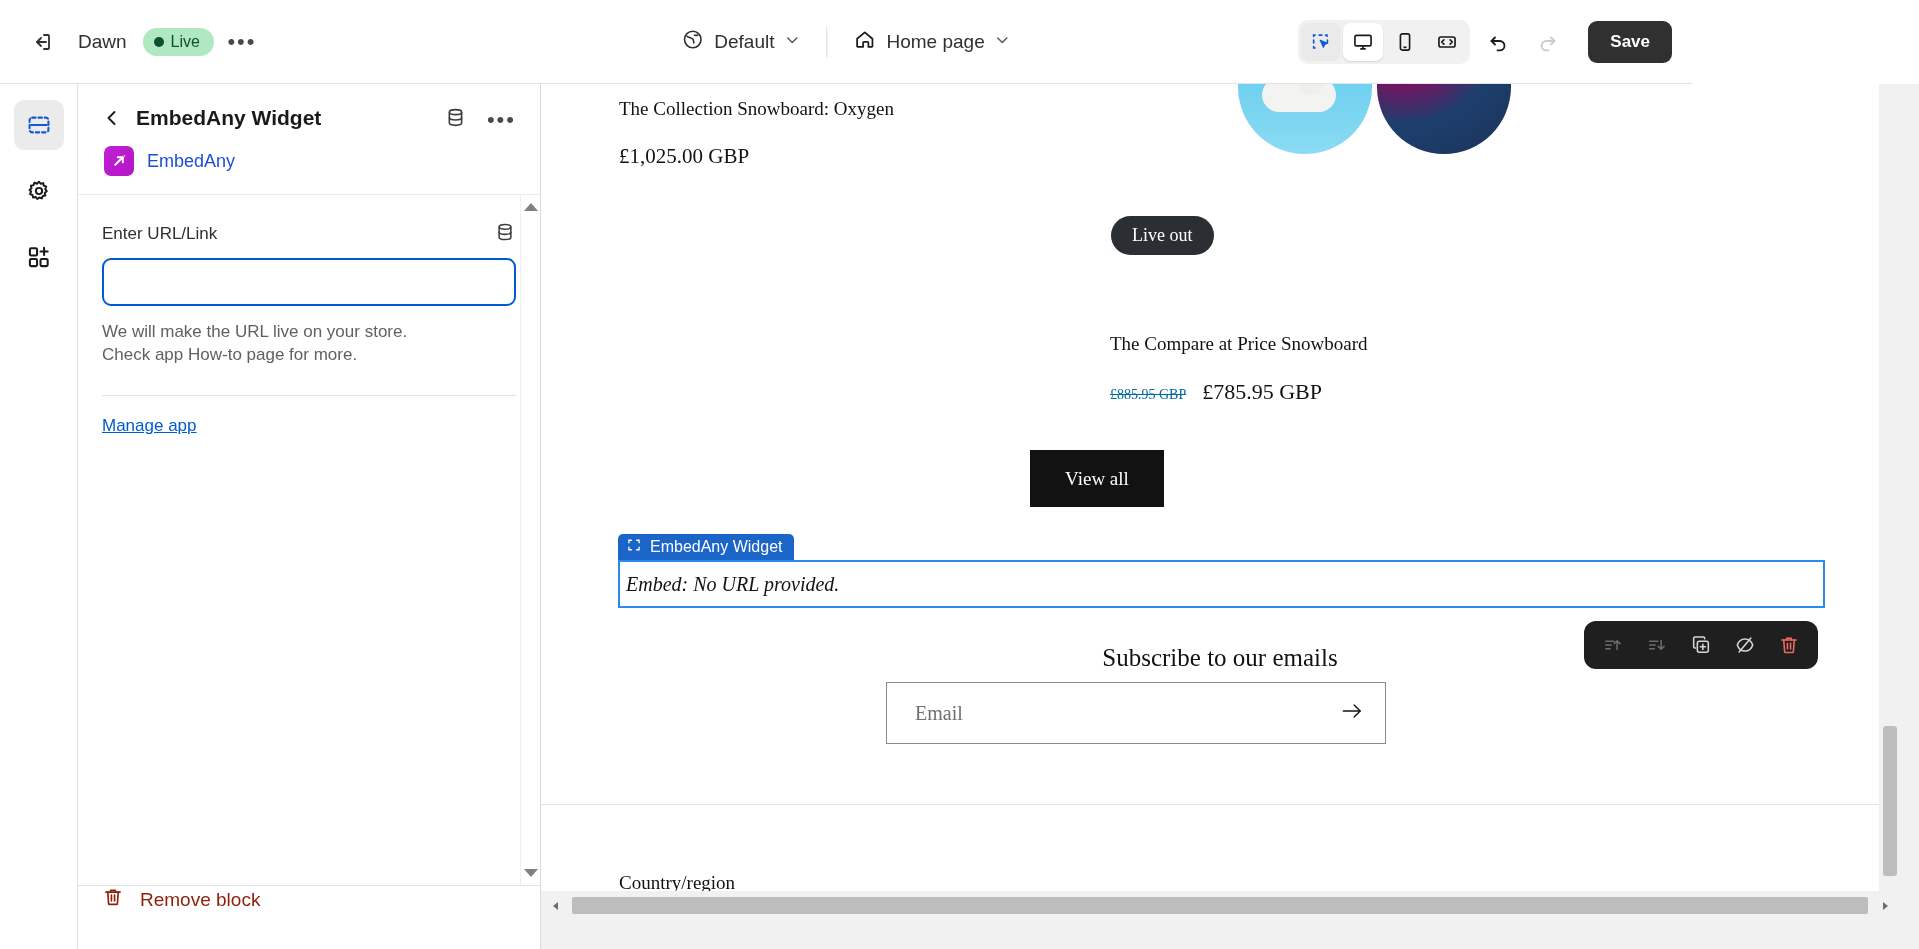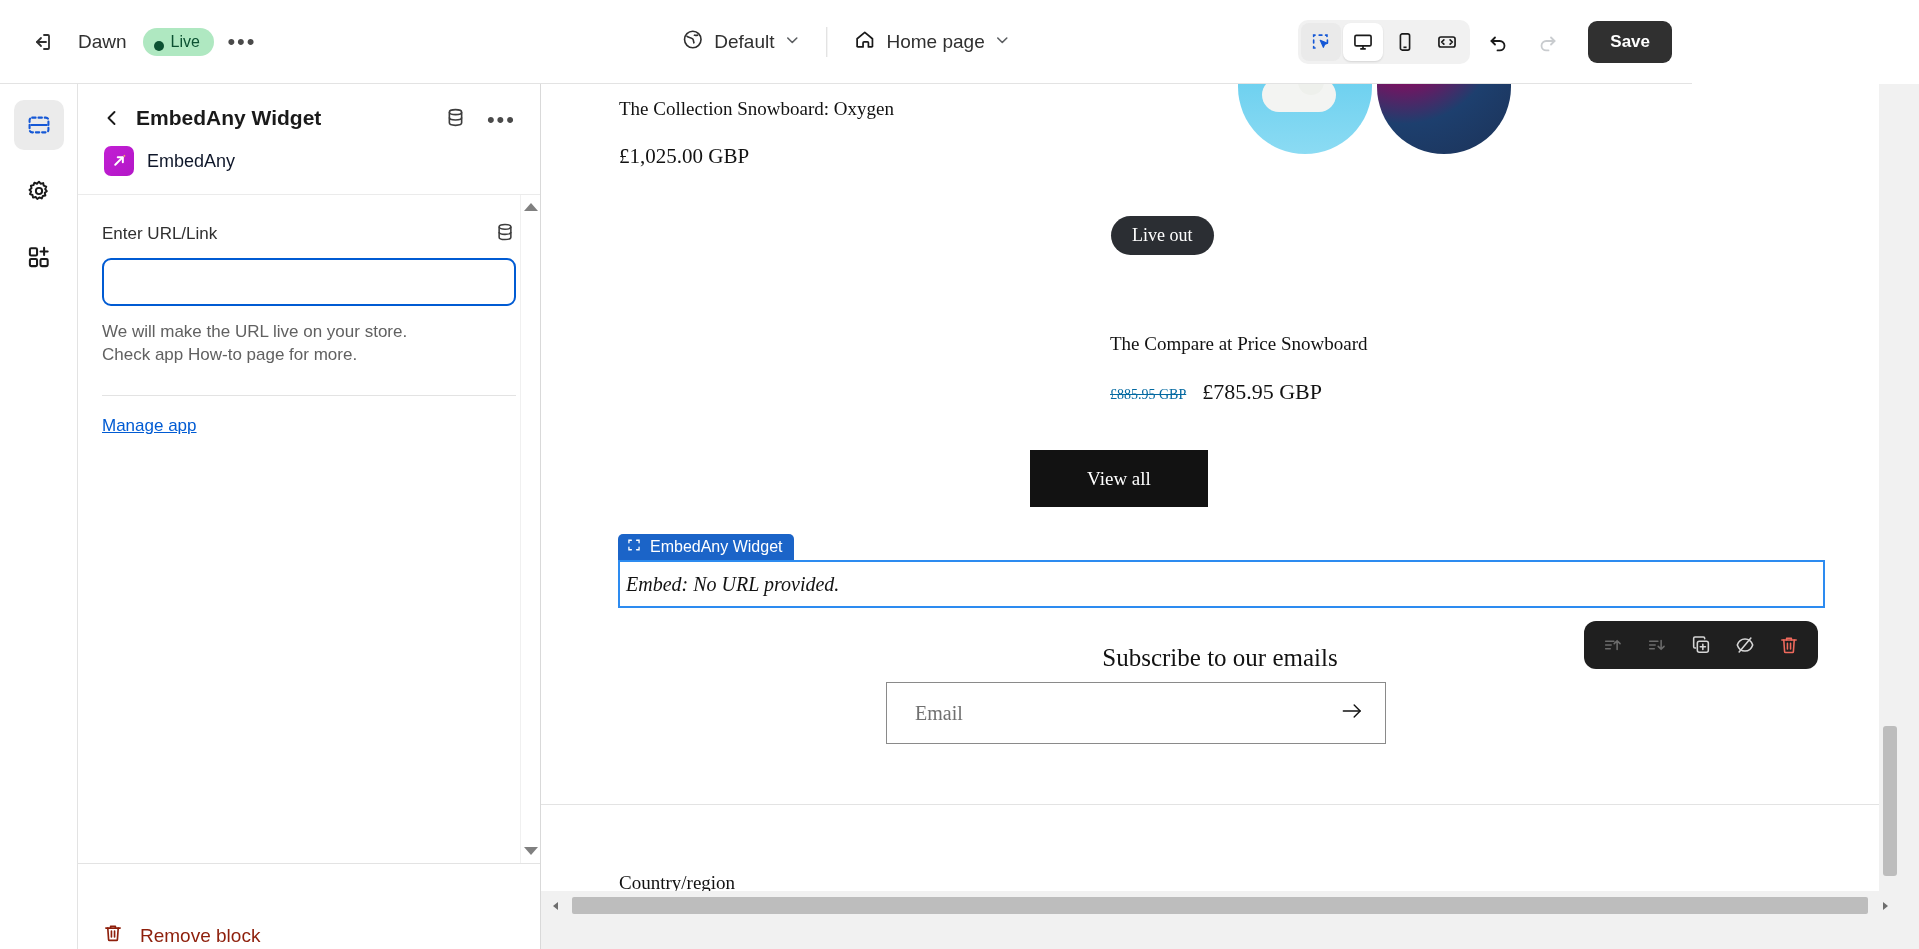--- a/index.html
+++ b/index.html
@@ -24,21 +24,21 @@
     display: flex; align-items: center; justify-content: center;
     background: transparent; border: none; cursor: pointer;
   }
   .theme-name {
     font-size: 19px; color: #303030; font-weight: 400;
     padding: 0 10px 0 8px;
   }
   .live-badge {
     background: #afe8c1; color: #0c5132;
     border-radius: 999px; padding: 5px 14px 5px 11px;
-    font-size: 16px; display: flex; align-items: flex-end; gap: 7px;
+    font-size: 16px; display: flex; align-items: center; gap: 7px;
     white-space: nowrap;
   }
   .live-dot { width: 10px; height: 10px; border-radius: 50%; background: #0c5132; display:inline-block; }
   .dots { letter-spacing: 2px; font-size: 22px; color: #4a4a4a; line-height: 1; }
 
   .tb-center {
     position: absolute; left: 50%; transform: translateX(-50%);
     display: flex; align-items: center; gap: 0px;
   }
   .selector {
@@ -105,21 +105,21 @@
     position: absolute; right: 24px; top: 22px;
     display: flex; align-items: center; gap: 20px;
   }
   .app-row { display: flex; align-items: center; gap: 13px; margin-top: 16px; padding-left: 2px; }
   .app-logo {
     width: 30px; height: 30px; border-radius: 7px;
     background: linear-gradient(135deg,#c21fd4 0%, #b317c7 100%);
     display: flex; align-items: center; justify-content: center;
     position: relative; flex-shrink: 0;
   }
-  .app-name { font-size: 18px; color: #0f172a; }
+  .app-name { font-size: 18px; color: #1d4ed8; }
 
   .panel-body { padding: 26px 24px 0 24px; flex: 1; overflow: hidden; position: relative; }
   .field-label-row {
     display: flex; align-items: center; justify-content: space-between;
     margin-bottom: 11px;
   }
   .field-label { font-size: 17px; color: #303030; }
   .url-input {
     width: 100%; height: 48px;
     border: 2px solid #005bd3; border-radius: 9px;
@@ -141,22 +141,22 @@
     background: #ffffff; border-left: 1px solid #f0f0f0;
   }
   .sb-arrow {
     position:absolute; left:50%; transform: translateX(-50%);
     width: 0; height: 0; cursor: pointer;
   }
   .sb-up { top: 8px; border-left: 7px solid transparent; border-right: 7px solid transparent; border-bottom: 8px solid #808080; }
   .sb-down { bottom: 8px; border-left: 7px solid transparent; border-right: 7px solid transparent; border-top: 8px solid #808080; }
 
   .panel-foot {
-    height: 86px; border-top: 1px solid #e3e3e3;
-    display: flex; align-items: flex-end; padding-left: 24px;
+    height: 64px; border-top: 1px solid #e3e3e3;
+    display: flex; align-items: flex-start; padding-left: 24px;
   }
   .remove-block {
     display: flex; align-items: center; gap: 16px;
     color: #8e1f0b; font-size: 19px; cursor: pointer;
     background: transparent; border: none;
     font-family: "Liberation Sans", sans-serif;
   }
 
   
   .preview-wrap {
@@ -213,21 +213,21 @@
   .prod-right { position: absolute; left: 569px; top: 249px; }
   .price-row { display: flex; align-items: baseline; gap: 16px; margin-top: 24px; }
   .price-old {
     font-size: 14px; color: #0369a1; text-decoration: line-through;
     font-family: "Liberation Serif", serif;
   }
   .price-new { font-size: 22px; color: #121212; font-family: "Liberation Serif", serif; text-align: right; }
 
   .viewall {
     position: absolute; left: 489px; top: 366px;
-    width: 178px; height: 57px; background: #121212; color: #ffffff;
+    width: 134px; height: 57px; background: #121212; color: #ffffff;
     display: flex; align-items: center; justify-content: center;
     font-size: 19px; cursor: pointer;
     font-family: "Liberation Serif", serif;
   }
 
   
   .embed-block {
     position: absolute; left: 77px; top: 476px;
     width: 1207px; height: 48px;
     border: 2px solid #2d8bf0;

